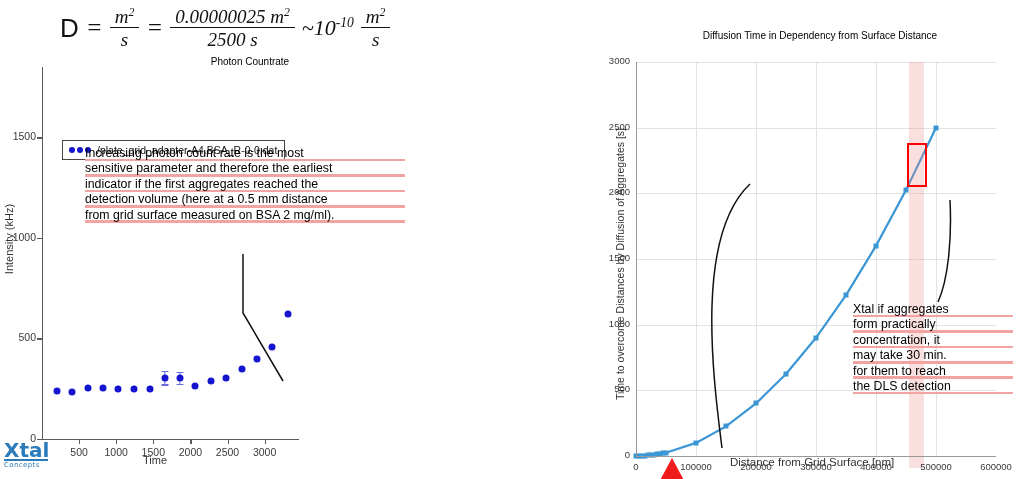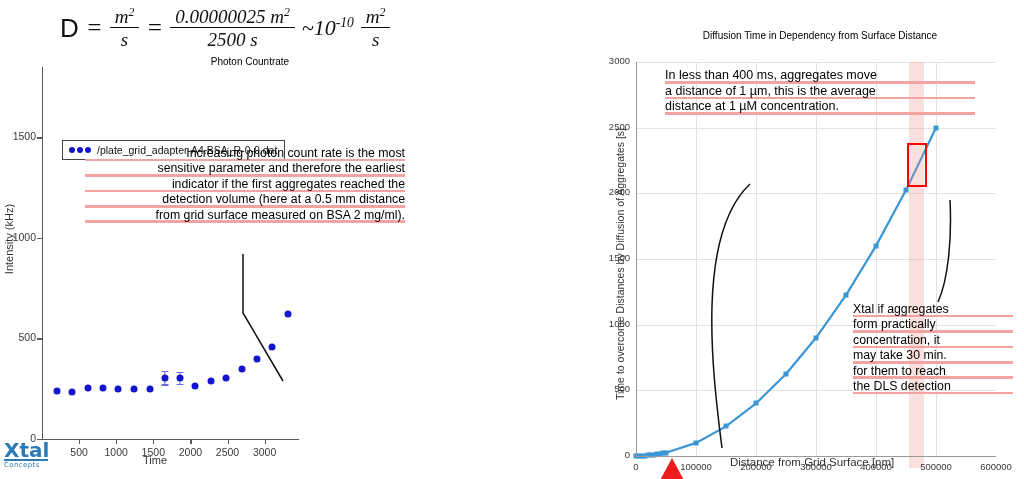--- a/index.html
+++ b/index.html
@@ -149,21 +149,21 @@
 
     <div id="legendL">
       <span class="legend-dots">
           <i></i>
           <i></i>
           <i></i>
         </span>
       <span>/plate_grid_adapter-A4.BSA_R-0-0.dat</span>
     </div>
 
-    <div class="anno" style="left:85px;top:88px;width:320px;font-size:12.3px;text-align:right;">
+    <div class="anno" style="left:85px;top:88px;width:320px;font-size:12.3px;">
       <div class="sp">Increasing photon count rate is the most</div>
       <div class="sp">sensitive parameter and therefore the earliest</div>
       <div class="sp">indicator if the first aggregates reached the</div>
       <div class="sp">detection volume (here at a 0.5 mm distance</div>
       <div class="sp">from grid surface measured on BSA 2 mg/ml).</div>
     </div>
 
     <svg class="overlay" width="512" height="410">
       <polyline points="243,196 243,255 283,323" fill="none" stroke="#111" stroke-width="1.5"></polyline>
     </svg>
@@ -229,25 +229,20 @@
         <div class="bdot" style="left: 300px; top: 65.6667px; background: rgb(58, 150, 212);"></div>
       </div>
 
     <div class="axlabel" style="left:-105px;top:228px;width:330px;text-align:center;font-size:10.5px;transform:rotate(-90deg);transform-origin:center;">Time to overcome Distances by Diffusion of Aggregates [s]</div>
     <div class="axlabel" style="left:170px;top:426px;font-size:11.5px;">Distance from Grid Surface [nm]</div>
 
     <div id="band" style="left: 349px; top: 32px; width: 15px; height: 406px;"></div>
     <div id="redrect" style="left: 347px; top: 113.127px; width: 16px; height: 40px;"></div>
     <div id="tri" style="left: 98px; top: 428px;"></div>
 
-    <div class="anno" style="left:105px;top:38px;width:310px;font-size:12.5px;">
-      <div class="sp">In less than 400 ms, aggregates move</div>
-      <div class="sp">a distance of 1 µm, this is the average</div>
-      <div class="sp">distance at 1 µM concentration.</div>
-    </div>
 
     <div class="anno" style="left:293px;top:272px;width:160px;font-size:12.3px;">
       <div class="sp">Xtal if aggregates</div>
       <div class="sp">form practically</div>
       <div class="sp">concentration, it</div>
       <div class="sp">may take 30 min.</div>
       <div class="sp">for them  to reach</div>
       <div class="sp">the DLS detection</div>
     </div>
 

